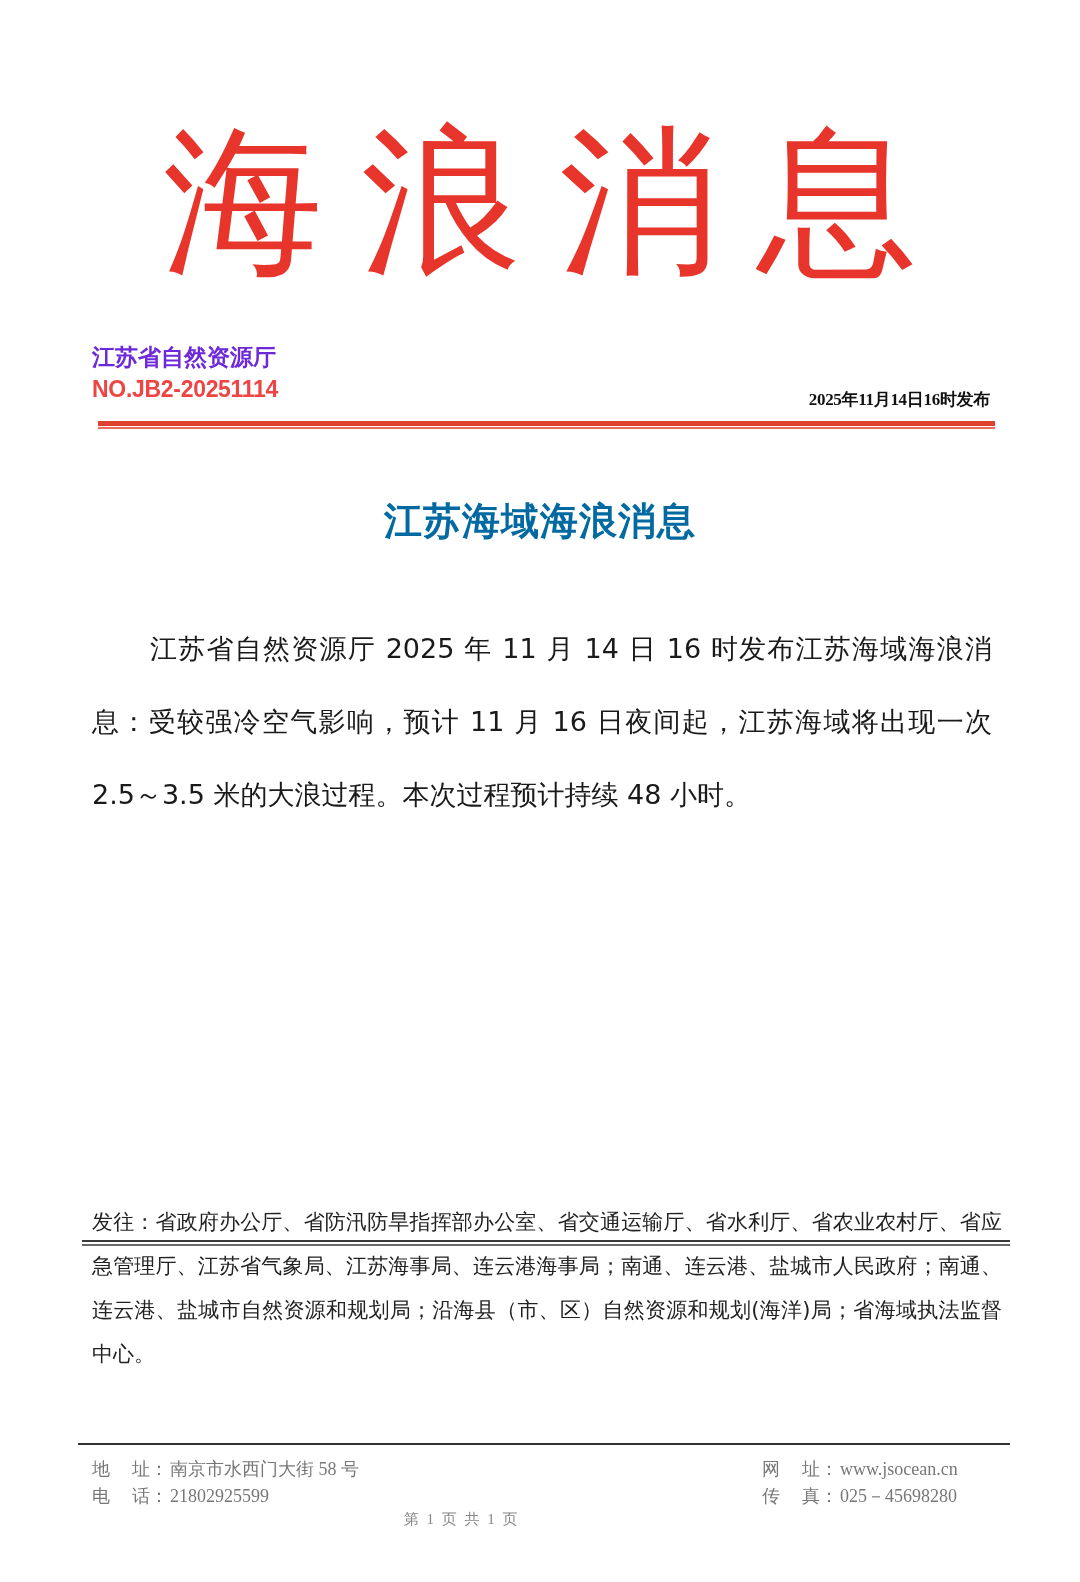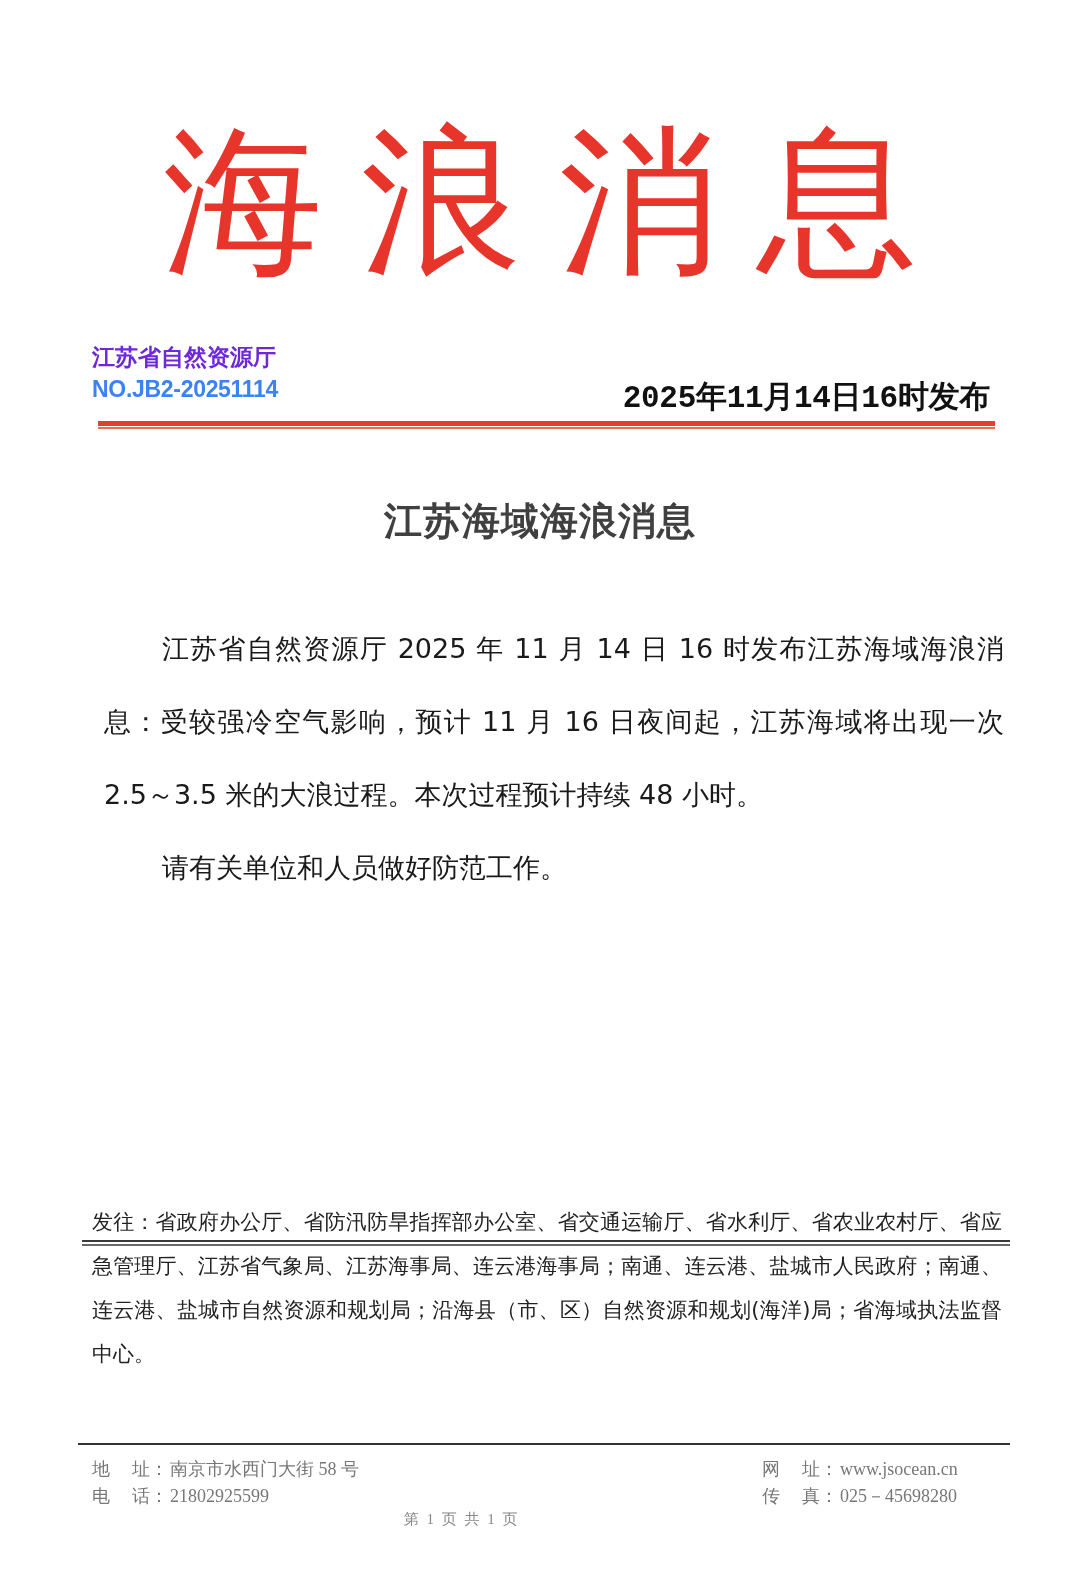--- a/index.html
+++ b/index.html
@@ -9,31 +9,31 @@
     .masthead {
       position: absolute; left: 0; top: 112px; width: 1080px; height: 180px;
       display: flex; justify-content: center; align-items: center; gap: 38px;
     }
     .masthead .ch {
       font-family: "DejaVu Sans", sans-serif; font-weight: normal;
       font-size: 160px; line-height: 1; color: #e8352b; width: 160px; text-align: center;
     }
 
     .issuer { position: absolute; left: 92px; top: 342px; font-size: 23px; font-weight: bold; color: #6d28d9; font-family: "Liberation Sans", sans-serif; }
-    .docno { position: absolute; left: 92px; top: 376px; font-size: 23px; font-weight: bold; color: #3b82f6; font-family: "Liberation Sans", sans-serif; letter-spacing: -0.3px; }
-    .issued { position: absolute; right: 90px; top: 376px; font-size: 31px; font-weight: bold; color: #111; font-family: Liberation Mono, monospace; letter-spacing: -0.3px; }
+    .docno { position: absolute; left: 92px; top: 376px; font-size: 23px; font-weight: bold; color: #ef4444; font-family: "Liberation Sans", sans-serif; letter-spacing: -0.3px; }
+    .issued { position: absolute; right: 90px; top: 388px; font-size: 17px; font-weight: bold; color: #111; font-family: Liberation Serif, serif; letter-spacing: -0.3px; }
 
     .red-rule { position: absolute; left: 98px; width: 897px; top: 421px; }
     .red-rule .thick { height: 5px; background: #e0402f; }
     .red-rule .gap { height: 1px; }
     .red-rule .thin { height: 2px; background: #ef6a5a; }
 
-    .doc-title { position: absolute; left: 0; width: 1080px; top: 496px; text-align: center; font-size: 38px; font-weight: bold; color: #404040; letter-spacing: 1px; }
+    .doc-title { position: absolute; left: 0; width: 1080px; top: 496px; text-align: center; font-size: 38px; font-weight: bold; color: #0369a1; letter-spacing: 1px; }
 
-    .body-text { position: absolute; left: 92px; width: 900px; top: 612px; font-size: 27px; line-height: 73px; color: #1a1a1a; font-family: "DejaVu Sans", sans-serif; text-align: justify; margin-left: 12px; }
+    .body-text { position: absolute; left: 92px; width: 900px; top: 612px; font-size: 27px; line-height: 73px; color: #1a1a1a; font-family: "DejaVu Sans", sans-serif; text-align: justify; }
     .body-text p { text-indent: 58px; }
 
     .dist-rule { position: absolute; left: 82px; width: 928px; top: 1240px; }
     .dist-rule .l1 { height: 2px; background: #3a3a3a; }
     .dist-rule .gap { height: 2px; }
     .dist-rule .l2 { height: 2px; background: #6a6a6a; }
 
     .distribution { position: absolute; left: 92px; width: 910px; top: 1200px; font-size: 21px; line-height: 44px; color: #222; text-align: justify; }
 
     .footer-rule { position: absolute; left: 78px; width: 932px; top: 1443px; height: 2px; background: #333; }
@@ -63,21 +63,20 @@
 <div class="red-rule">
   <div class="thick"></div>
   <div class="gap"></div>
   <div class="thin"></div>
 </div>
 
 <h1 class="doc-title">江苏海域海浪消息</h1>
 
 <div class="body-text">
   <p>江苏省自然资源厅 2025 年 11 月 14 日 16 时发布江苏海域海浪消息：受较强冷空气影响，预计 11 月 16 日夜间起，江苏海域将出现一次 2.5～3.5 米的大浪过程。本次过程预计持续 48 小时。</p>
-  <p>请有关单位和人员做好防范工作。</p>
 </div>
 
 <div class="dist-rule">
   <div class="l1"></div>
   <div class="gap"></div>
   <div class="l2"></div>
 </div>
 
 <div class="distribution"><span>发往：</span><span>省政府办公厅、省防汛防旱指挥部办公室、省交通运输厅、省水利厅、省农业农村厅、省应急管理厅、江苏省气象局、江苏海事局、连云港海事局；南通、连云港、盐城市人民政府；南通、连云港、盐城市自然资源和规划局；沿海县（市、区）自然资源和规划(海洋)局；省海域执法监督中心。</span></div>
 

